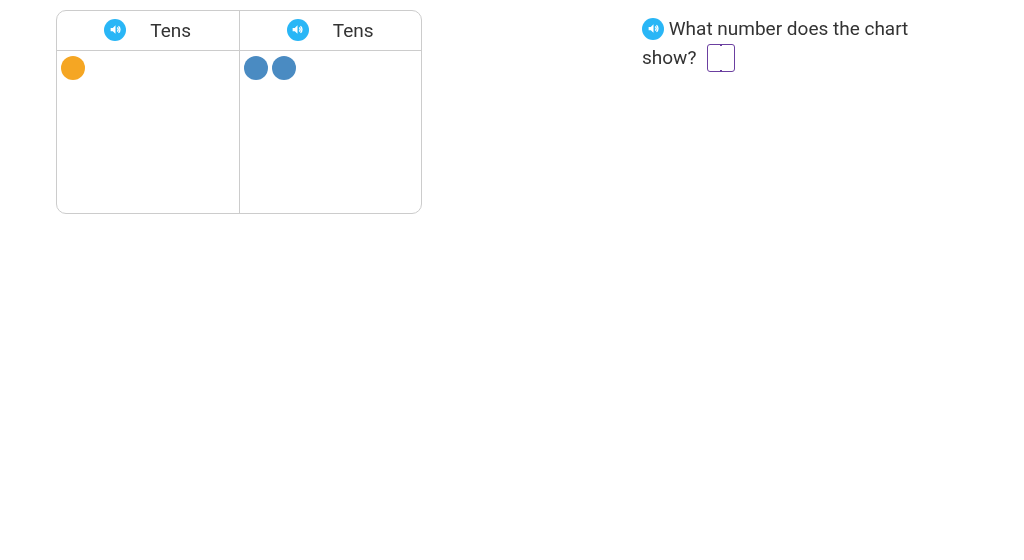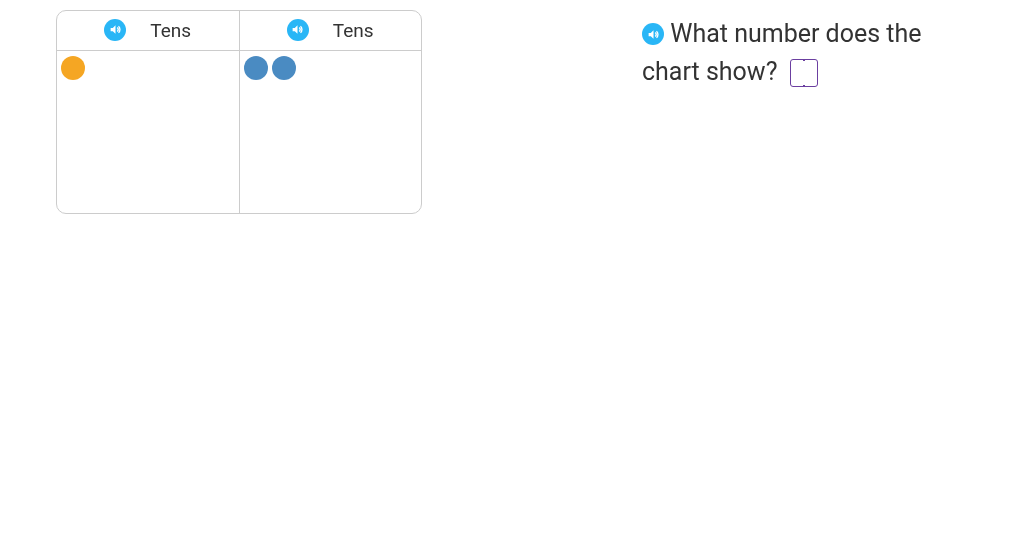--- a/index.html
+++ b/index.html
@@ -57,21 +57,21 @@
     .dot {
       width: 24px;
       height: 24px;
       border-radius: 50%;
       flex-shrink: 0;
     }
     .dot-orange { background: #f5a623; }
     .dot-blue { background: #4a8bc2; }
     .question {
       width: 290px;
-      font-size: 25px;
+      font-size: 19px;
       line-height: 1.5;
       color: #333;
       padding-top: 5px;
     }
     .question-flow { display: inline; }
     .audio-btn {
       display: inline-flex;
       align-items: center;
       justify-content: center;
       width: 22px;

